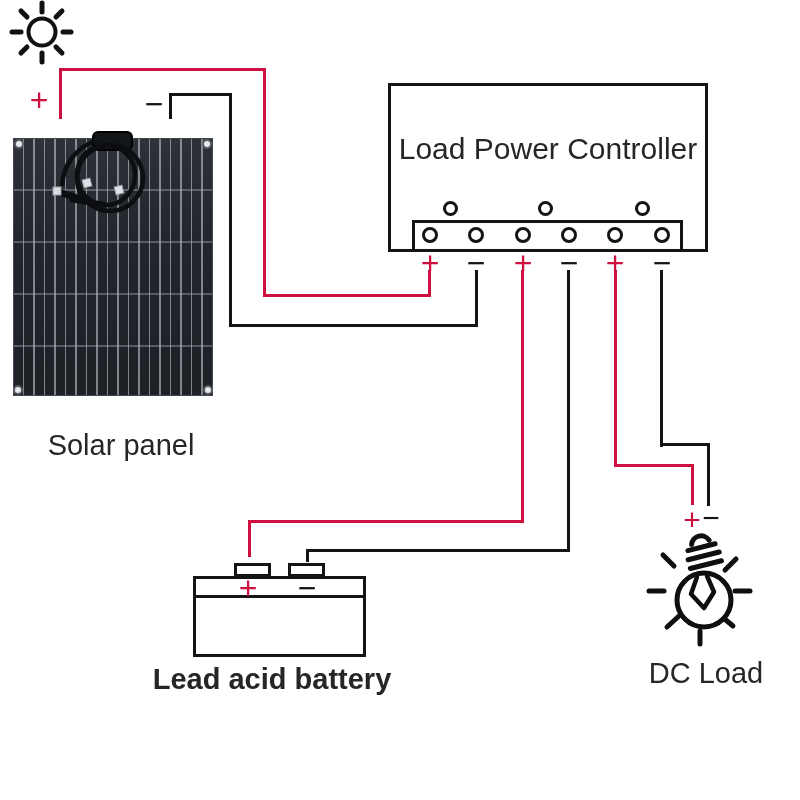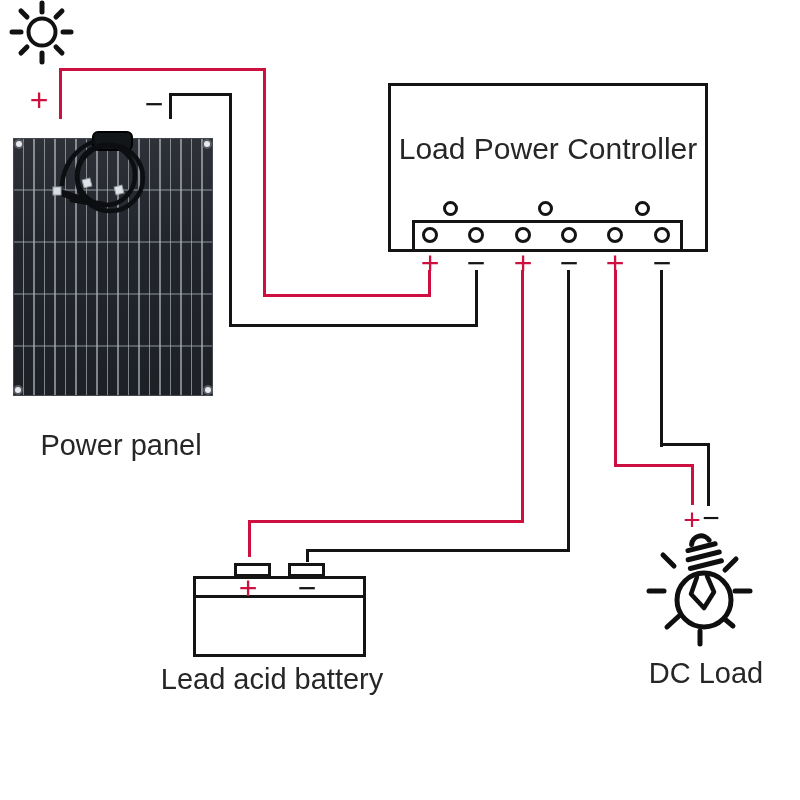--- a/index.html
+++ b/index.html
@@ -113,21 +113,21 @@
       <ellipse cx="61" cy="49" rx="29" ry="30" stroke-width="4.5"></ellipse>
       <path d="M 50,15 C 30,22 18,40 17,60" stroke-width="4.5"></path>
       <line x1="14" y1="66" x2="38" y2="74" stroke-width="7"></line>
       <line x1="25" y1="73" x2="60" y2="79" stroke-width="6"></line>
     </g>
     <rect x="38" y="53" width="8" height="8" fill="#dfe2e6" stroke="#9aa0a8" stroke-width="1" transform="rotate(-15 42 57)"></rect>
     <rect x="70" y="60" width="8" height="8" fill="#dfe2e6" stroke="#9aa0a8" stroke-width="1" transform="rotate(-15 74 64)"></rect>
     <rect x="8" y="61" width="8" height="8" fill="#d9dce0" stroke="#9aa0a8" stroke-width="1"></rect>
   </svg>
 
-  <div class="label" style="left:21px;top:429px;width:200px;">Power panel</div>
+  <div class="label" style="left:21px;top:429px;width:200px;">Solar panel</div>
 
   <div class="controller-box">
     <div class="ctrl-title">Load Power Controller</div>
   </div>
   <div class="screw" style="left:443px;top:201px;"></div>
   <div class="screw" style="left:538px;top:201px;"></div>
   <div class="screw" style="left:635px;top:201px;"></div>
   <div class="strip"></div>
   <div class="term-circle" style="left:422px;"></div>
   <div class="term-circle" style="left:468px;"></div>
@@ -142,21 +142,21 @@
   <span class="sym blk" style="left:549px;top:247px;">−</span>
   <span class="sym red" style="left:595px;top:247px;">+</span>
   <span class="sym blk" style="left:642px;top:247px;">−</span>
 
   <div class="batt-term" style="left:234px;"></div>
   <div class="batt-term" style="left:288px;"></div>
   <div class="battery-body"></div>
   <div class="battery-divider"></div>
   <span class="sym red" style="left:228px;top:572px;">+</span>
   <span class="sym blk" style="left:287px;top:572px;">−</span>
-  <div class="label" style="left:152px;top:663px;width:240px;">Lead acid battery</div>
+  <div class="label" style="left:152px;top:663px;width:240px;font-weight:bold;">Lead acid battery</div>
 
   <span class="sym red small" style="left:674px;top:505px;">+</span>
   <span class="sym blk small" style="left:693px;top:503px;">−</span>
 
   <svg style="left:640px;top:520px;" width="125" height="130" viewBox="0 0 125 130">
     <g stroke="#0f0f0f" stroke-linecap="round" fill="none">
 
       <line x1="9" y1="71" x2="24" y2="71" stroke-width="5"></line>
       <line x1="95" y1="71" x2="110" y2="71" stroke-width="5"></line>
       <line x1="60" y1="111" x2="60" y2="124" stroke-width="5"></line>

